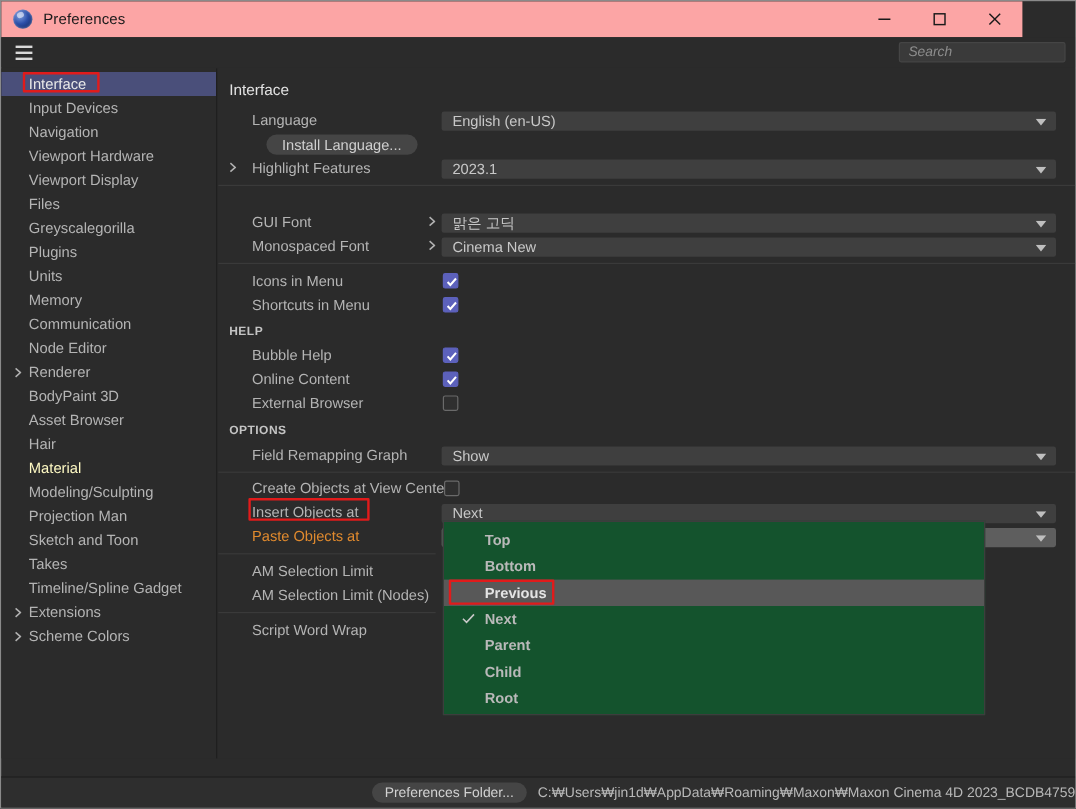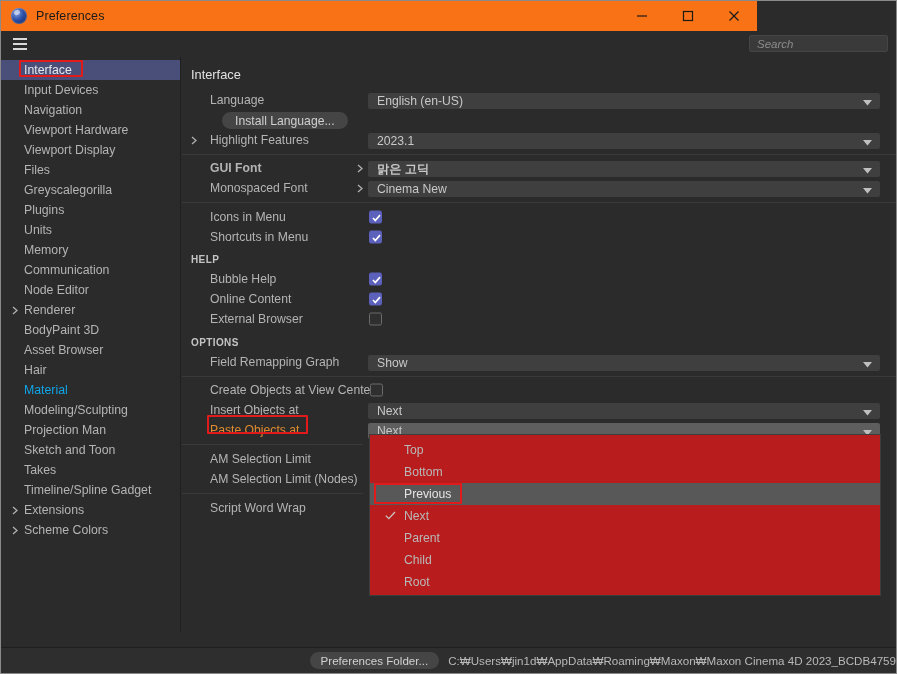--- a/index.html
+++ b/index.html
@@ -13,22 +13,22 @@
     position: relative;
     width: 897px; height: 674px;
     background: #2b2b2b;
     border: 1px solid #8a8a8a;
     overflow: hidden;
   }
 
   
   .titlebar {
     position: absolute; left: 0; top: 0;
-    width: 756px; height: 30px;
-    background: #f97316;
+    width: 851px; height: 30px;
+    background: #fca5a5;
     display: flex; align-items: center;
   }
   .tb-icon {
     width: 16px; height: 16px; margin-left: 10px; margin-right: 9px;
     border-radius: 50%;
     background: radial-gradient(circle at 35% 32%, #7f9fe0 0%, #2b4fa8 45%, #0d1f52 100%);
     box-shadow: inset 0 0 2px #ffffff88;
     position: relative;
   }
   .tb-icon::after {
@@ -85,21 +85,21 @@
   .side-item {
     position: relative;
     height: 20px;
     display: flex; align-items: center;
     font-size: 12.3px;
     color: #b4b4b4;
     padding-left: 23px;
     white-space: nowrap;
   }
   .side-item.selected { background: #4a4f7a; color: #e8e8e8; }
-  .side-item.accent { color: #0ea5e9; }
+  .side-item.accent { color: #fef9c3; }
   .side-item .arrow {
     position: absolute; left: 11px; top: 50%; transform: translateY(-50%);
     width: 8px; height: 8px; color: #b0b0b0; font-size: 9px; line-height: 8px;
   }
   .side-item .arrow svg { display: block; }
 
   
   .redbox {
     position: absolute;
     border: 2px solid #e11b1b;
@@ -190,25 +190,26 @@
   }
 
   .sep {
     height: 1px; background: #3a3a3a; margin: 0;
   }
 
   
   .popup {
     position: absolute;
     left: 368px; top: 433px;
-    width: 512px; height: 162px;
-    background: #b91c1c;
+    width: 452px; height: 162px;
+    background: #14532d;
     border: 1px solid #3d3d3d;
     z-index: 50;
     padding-top: 4px;
+    font-weight: bold;
   }
   .popup-item {
     position: relative;
     height: 22px;
     display: flex; align-items: center;
     font-size: 12.2px; color: #b9b9b9;
     padding-left: 34px;
   }
   .popup-item.hover { background: #585858; color: #e4e4e4; }
   .popup-item .tick {
@@ -402,21 +403,21 @@
           <span class="caret">
             <svg width="9" height="6" viewBox="0 0 9 6">
                 <polygon points="0,0 9,0 4.5,5.5" fill="#bfbfbf"></polygon>
               </svg>
           </span>
         </div>
       </div>
 
       <div class="sep" style="margin-top:4px;"></div>
 
-      <div class="row" style="margin-top:3px;font-weight:bold;">
+      <div class="row" style="margin-top:20px;">
         <div class="lbl">GUI Font</div>
         <span class="subarrow">
           <svg width="6" height="9" viewBox="0 0 6 9">
               <polyline points="1,1 5,4.5 1,8" fill="none" stroke="#b0b0b0" stroke-width="1.3"></polyline>
             </svg>
         </span>
         <div class="combo">
           <div class="val">맑은 고딕</div>
           <span class="caret">
             <svg width="9" height="6" viewBox="0 0 9 6">

